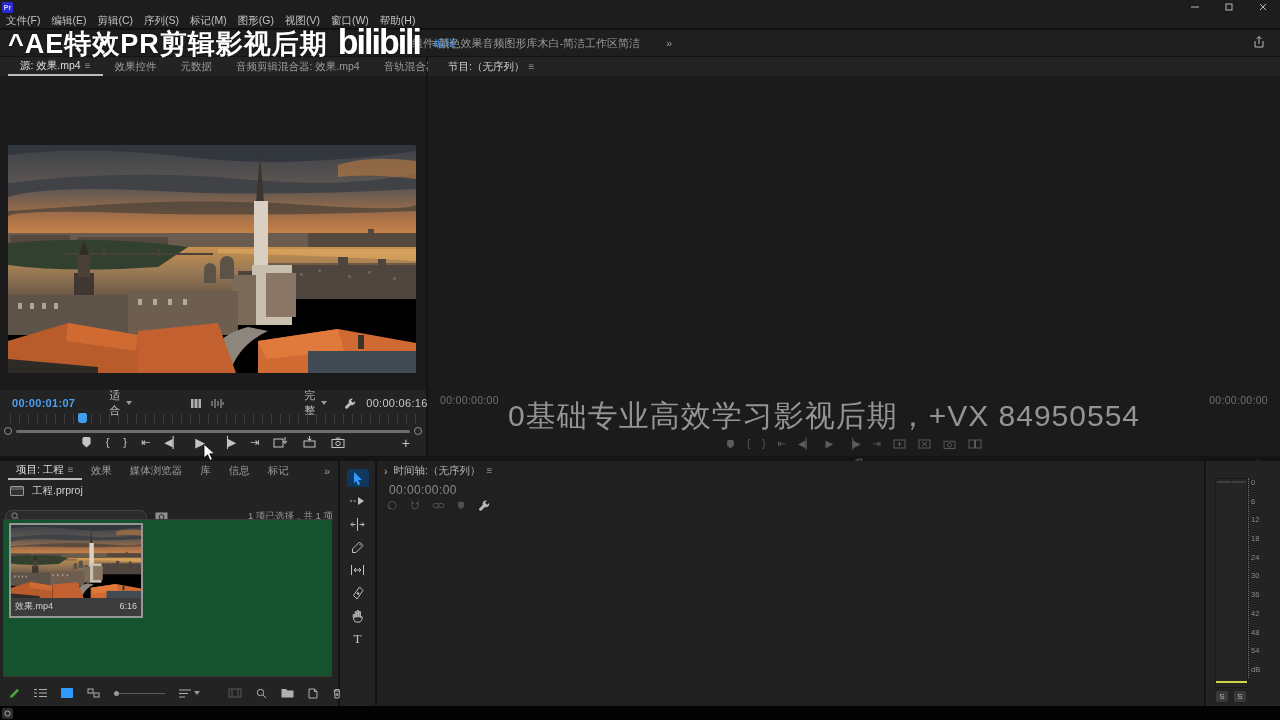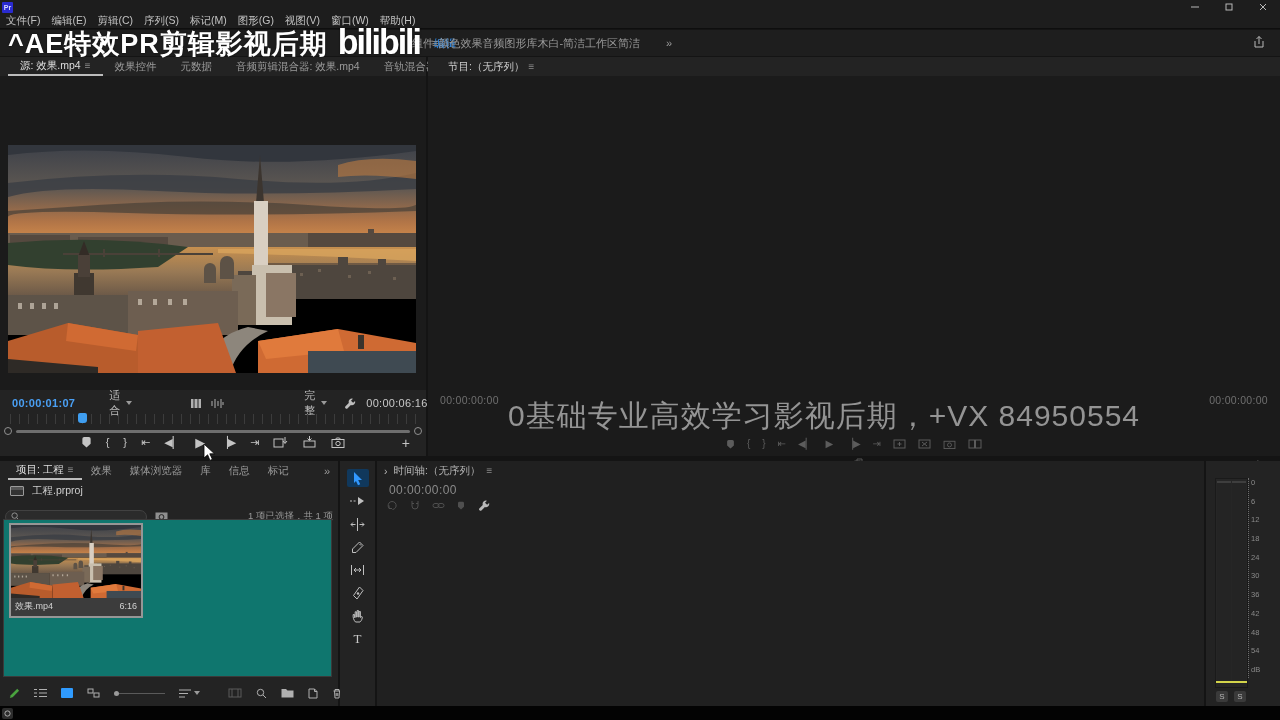--- a/index.html
+++ b/index.html
@@ -65,21 +65,21 @@
   .prog-plus { position:absolute; right:18px; top:380px; font-size:14px; color:#c4c4c4; }
 
   
   #project-panel { left:0; top:461px; width:338px; height:245px; }
   .proj-row2 { position:absolute; top:23px; left:10px; display:flex; align-items:center; gap:8px; font-size:10.5px; color:#cfcfcf; }
   .proj-chip { width:14px; height:10px; border:1px solid #9a9a9a; border-radius:1px; background:linear-gradient(#555 0 3px,#333 3px); }
   .searchrow { position:absolute; top:48px; left:5px; right:5px; height:15px; display:flex; align-items:center; }
   .searchbox { width:142px; height:14px; background:#2b2b2b; border:1px solid #414141; border-radius:7px; display:flex; align-items:center; padding-left:5px; gap:4px; }
   .searchbox input { background:transparent; border:none; outline:none; color:#cfcfcf; font-size:9px; width:110px; }
   .sel-status { margin-left:auto; font-size:9.5px; color:#9a9a9a; }
-  .bin-area { position:absolute; top:58px; left:3px; width:329px; height:158px; border:1px solid #3a3a3a; background:#0f766e; }
+  .bin-area { position:absolute; top:58px; left:3px; width:329px; height:158px; border:1px solid #3a3a3a; background:#14532d; }
   .clip-card { position:absolute; left:5px; top:3px; width:134px; height:95px; border:2px solid #969696; background:#3c3c3c; }
   .clip-thumb { width:130px; height:73px; background:#000; overflow:hidden; }
   .clip-label { height:16px; display:flex; align-items:center; justify-content:space-between; padding:0 4px; font-size:9px; color:#d2d2d2; }
   .proj-bottom { position:absolute; bottom:2px; left:0; right:0; height:22px; display:flex; align-items:center; padding:0 8px; gap:14px; }
   .zoom-slider { display:flex; align-items:center; }
   .zs-line { width:46px; height:1px; background:#5a5a5a; }
   .zs-dot { width:5px; height:5px; border-radius:50%; background:#9a9a9a; }
   .proj-bottom .spacer { flex:1; }
 
   

